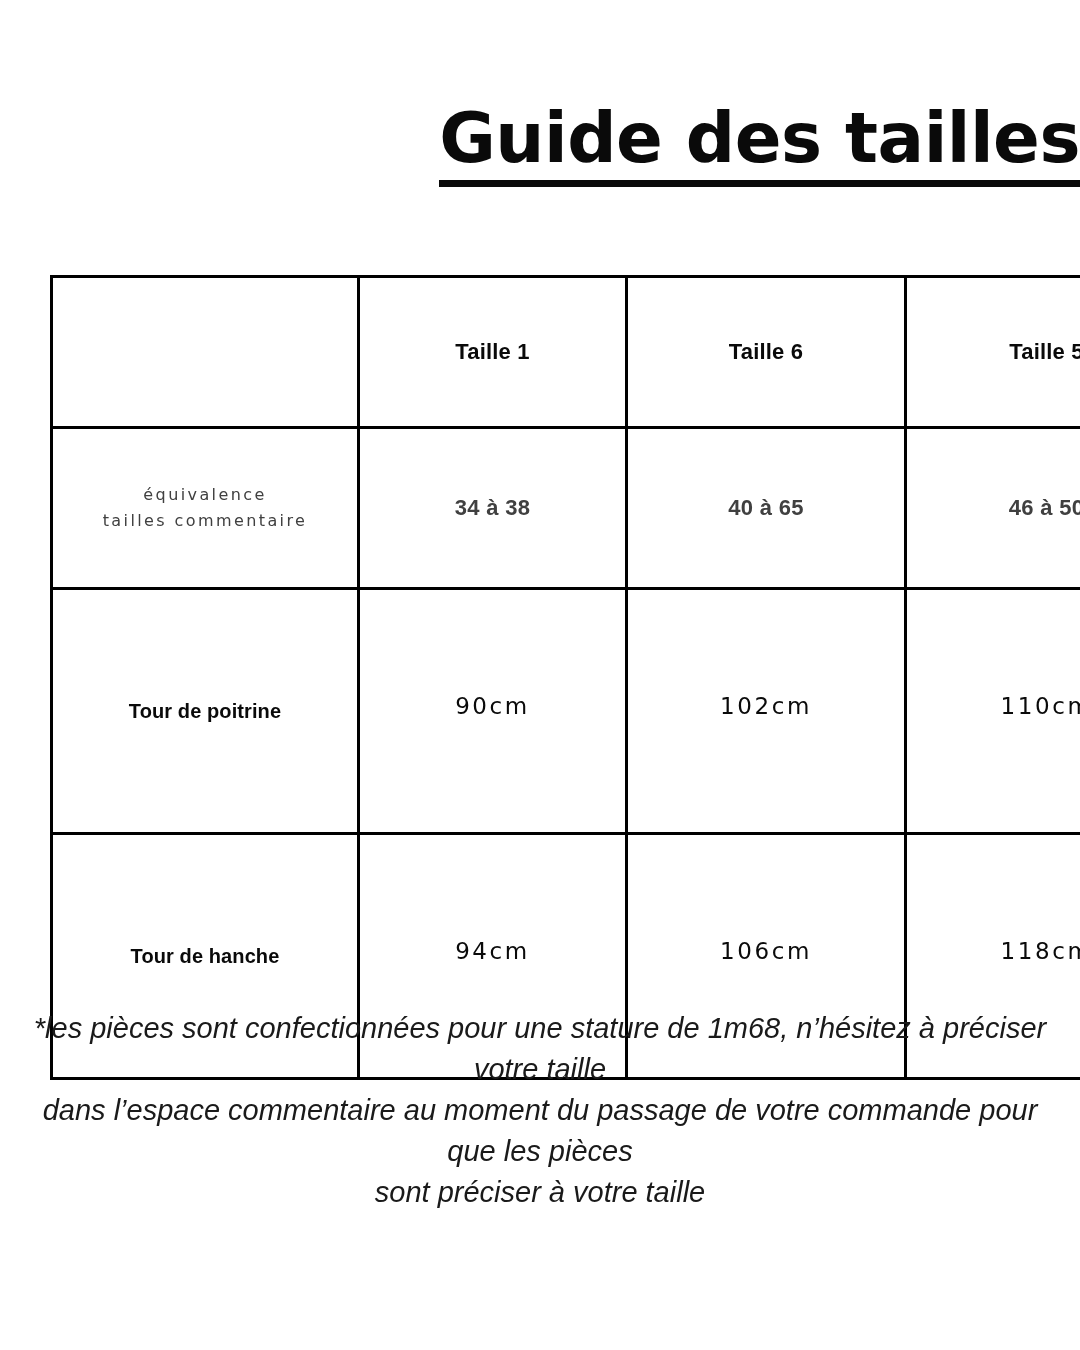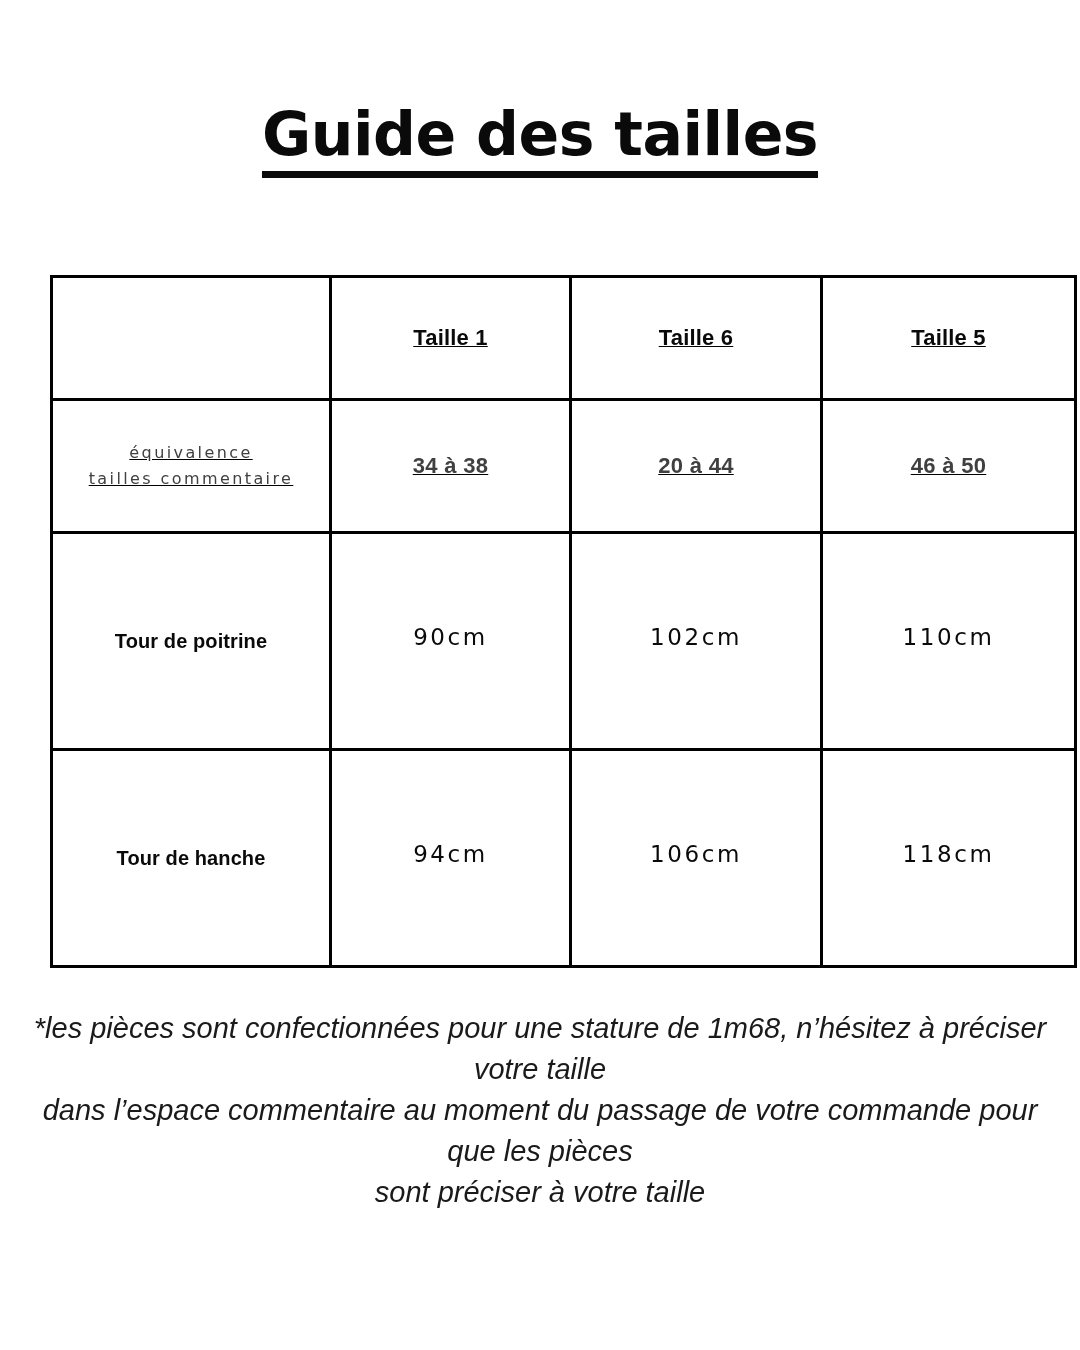--- a/index.html
+++ b/index.html
@@ -15,23 +15,23 @@
     color: #000000;
     overflow: hidden;
   }
 
   
   .page-title {
     position: absolute;
     left: 0;
     top: 104px;
     width: 1080px;
-    text-align: center;
+    text-align: right;
     font-family: "DejaVu Sans", sans-serif;
-    font-size: 60px;
+    font-size: 69px;
     font-weight: bold;
     letter-spacing: -0.5px;
     line-height: 1.0;
     color: #0a0a0a;
   }
   .title-text {
     display: inline-block;
     position: relative;
     padding-bottom: 14px;
   }
@@ -50,22 +50,21 @@
     left: 50px;
     top: 275px;
     width: 980px;
     border-collapse: collapse;
     table-layout: fixed;
   }
   .size-table td {
     border: 3px solid #000000;
     text-align: center;
     vertical-align: middle;
-    padding: 4px;
-    text-decoration: underline;
+    padding: 18px;
   }
   .col-label   { width: 268px; }
   .col-size-1  { width: 229px; }
   .col-size-2  { width: 240px; }
   .col-size-3  { width: 243px; }
 
   .row-head td { height: 112px; }
   .row-equiv td { height: 122px; }
   .row-meas td { height: 206px; }
 
@@ -172,21 +171,21 @@
       <td class="col-label">
         <span class="equiv-hand">
           <span>équivalence</span>
           <span>tailles commentaire</span>
         </span>
       </td>
       <td class="col-size-1">
         <span class="equiv-strong">34 à 38</span>
       </td>
       <td class="col-size-2">
-        <span class="equiv-strong">20 à 44</span>
+        <span class="equiv-strong">40 à 65</span>
       </td>
       <td class="col-size-3">
         <span class="equiv-strong">46 à 50</span>
       </td>
     </tr>
 
     <tr class="row-meas">
       <td class="col-label label-cell">
         <span class="label-inner row-label-bold">Tour de poitrine</span>
       </td>

